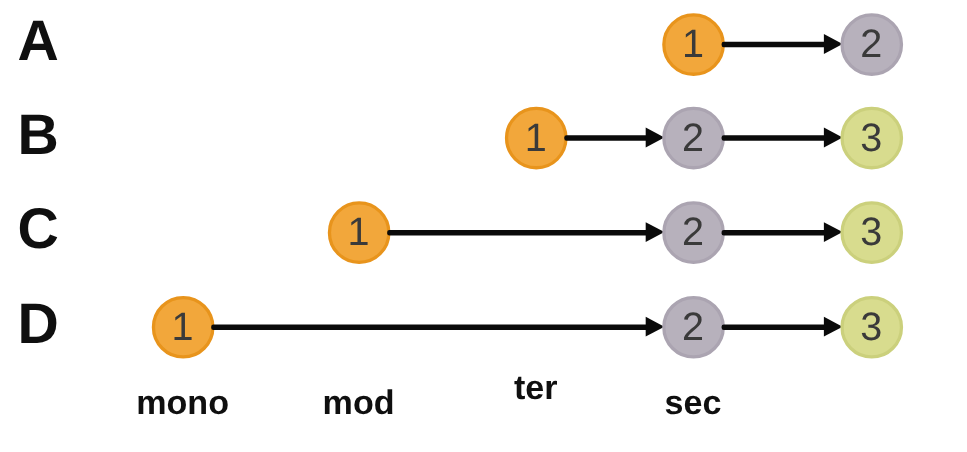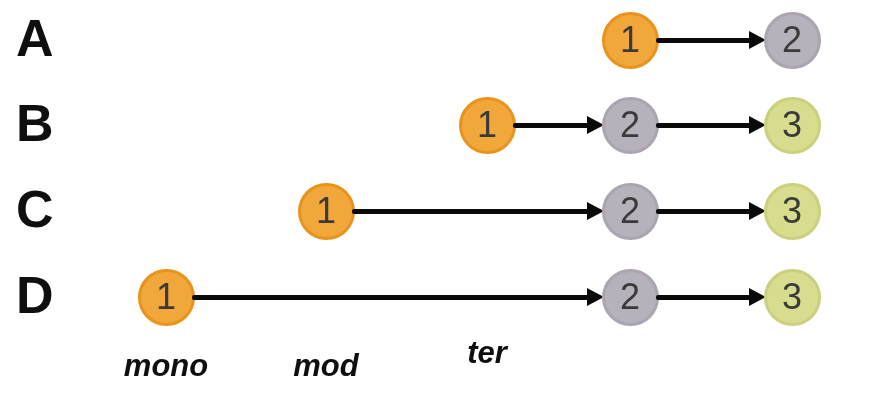--- a/index.html
+++ b/index.html
@@ -48,21 +48,20 @@
     border-bottom: 9px solid transparent;
     border-left: 17px solid #0a0a0a;
     transform: translateY(-50%);
   }
   .axis-label {
     position: absolute;
     transform: translateX(-50%);
     font-size: 31px;
     font-weight: bold;
     color: #0f0f0f;
-    font-style: italic;
   }
 </style>
 </head>
 <body>
 
 <div class="canvas" style="background: rgb(255, 255, 255);">
     <div class="row-label" style="left: 16px; top: 40px;">A</div>
     <div class="node" style="left: 601.5px; top: 11.5px; background: rgb(242, 167, 59); border: 3px solid rgb(232, 148, 28);">
       <span>1</span>
     </div>
@@ -109,13 +108,14 @@
       <span>2</span>
     </div>
     <div class="edge-line" style="left: 655.5px; width: 97px; top: 294.5px; background: rgb(10, 10, 10);"></div>
     <div class="arrowhead" style="left: 748.5px; top: 297px; border-left-color: rgb(10, 10, 10);"></div>
     <div class="node" style="left: 763.5px; top: 268.5px; background: rgb(216, 220, 142); border: 3px solid rgb(203, 208, 124);">
       <span>3</span>
     </div>
     <div class="axis-label" style="left: 166px; top: 348px;">mono</div>
     <div class="axis-label" style="left: 326px; top: 348px;">mod</div>
     <div class="axis-label" style="left: 487px; top: 335px;">ter</div>
+    <div class="axis-label" style="left: 630px; top: 348px;">sec</div>
   </div>
 
 </body></html>

